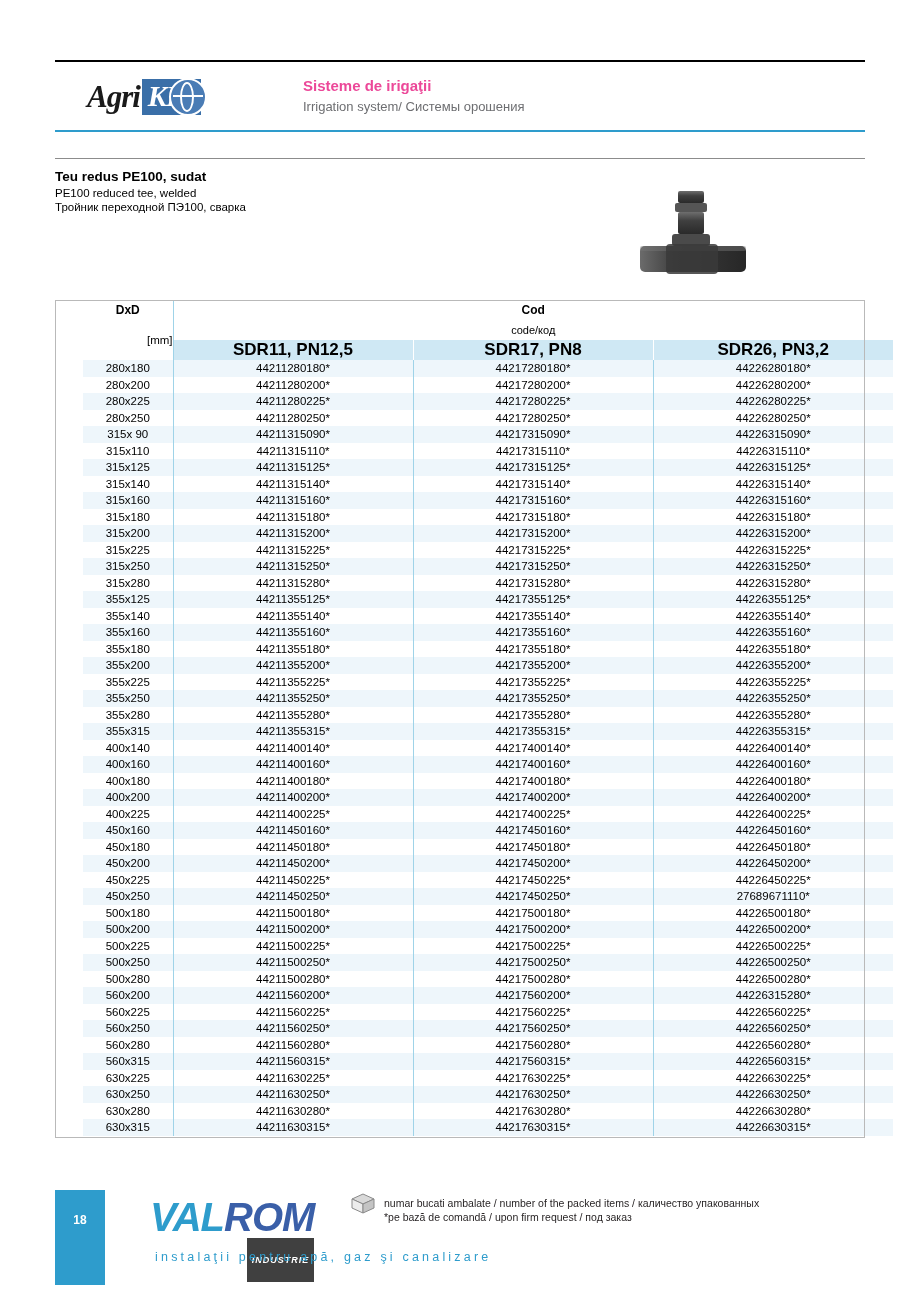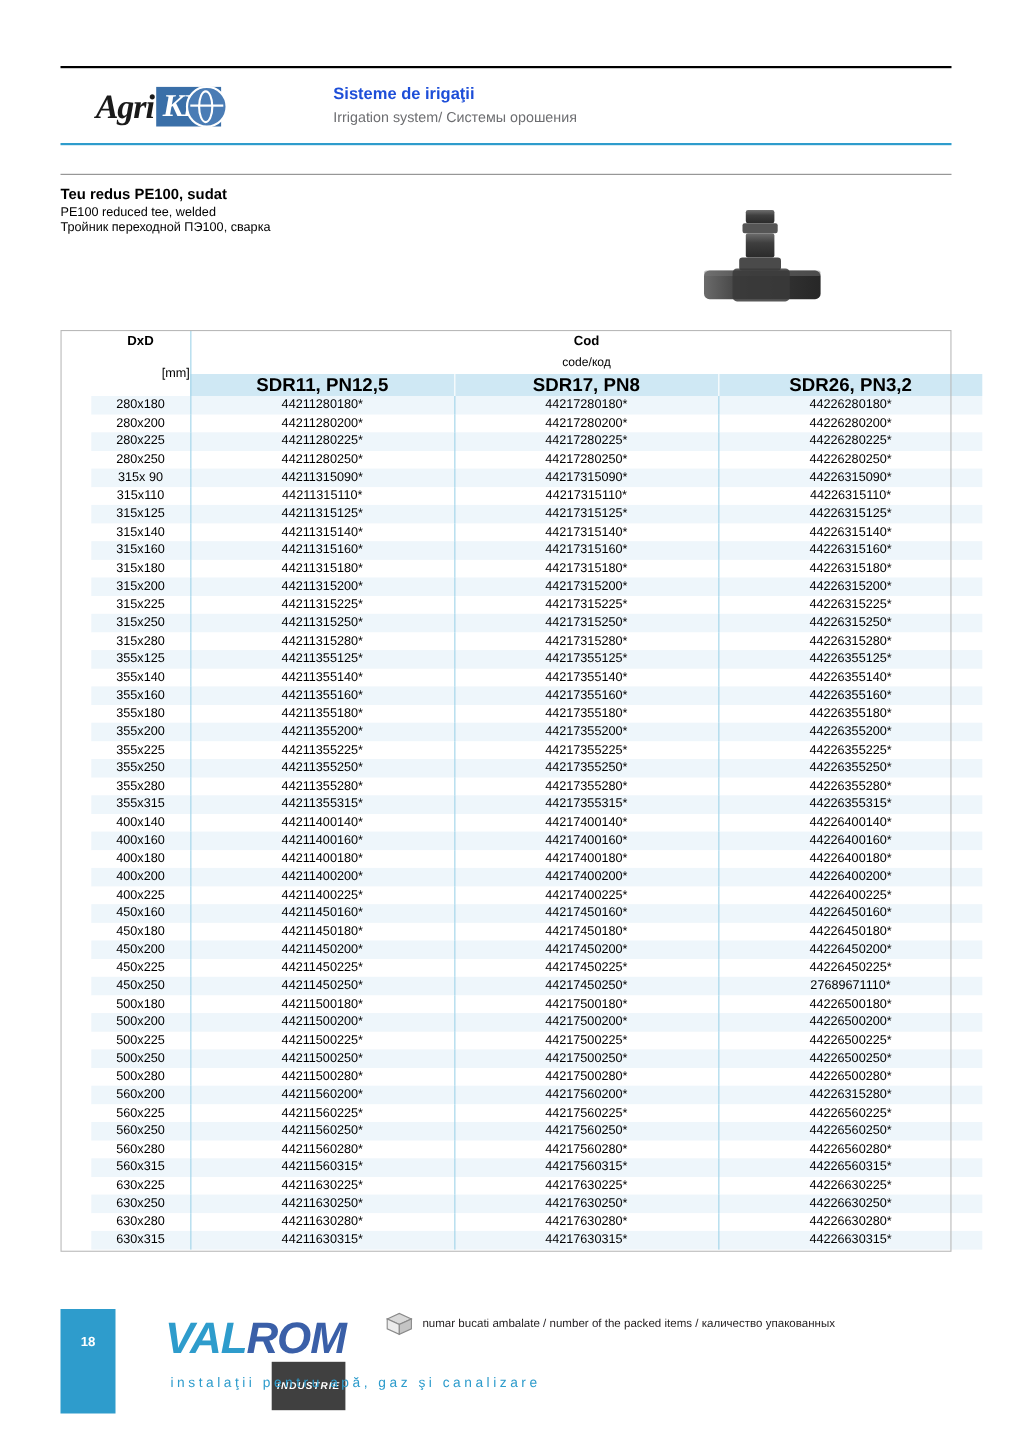--- a/index.html
+++ b/index.html
@@ -88,21 +88,21 @@
     box-sizing: border-box;
   }
   .header-titles {
     position: absolute;
     left: 248px;
     top: 14px;
   }
   .header-title-ro {
     font-size: 15px;
     font-weight: bold;
-    color: #1d4ed8;
+    color: #ec4899;
     line-height: 20px;
   }
   .header-title-en {
     font-size: 13px;
     color: #6d6e71;
     line-height: 21px;
   }
 
   
   .title-rule {
@@ -669,15 +669,16 @@
 
 <div class="footnote-icon">
   <svg width="26" height="22" viewBox="0 0 26 22" xmlns="http://www.w3.org/2000/svg">
     <path d="M2 7 L13 2 L24 7 L13 12 Z" fill="#d9d9d9" stroke="#8a8a8a" stroke-width="1"></path>
     <path d="M2 7 L2 16 L13 21 L13 12 Z" fill="#ececec" stroke="#8a8a8a" stroke-width="1"></path>
     <path d="M24 7 L24 16 L13 21 L13 12 Z" fill="#c4c4c4" stroke="#8a8a8a" stroke-width="1"></path>
   </svg>
 </div>
 <div class="footnote">
   <div>numar bucati ambalate / number of the packed items / каличество упакованных</div>
+  <div>*pe bază de comandă / upon firm request / под заказ</div>
 </div>
 
 <div class="table-border" id="table-border" style="height: 838px;"></div>
 
 </body></html>

